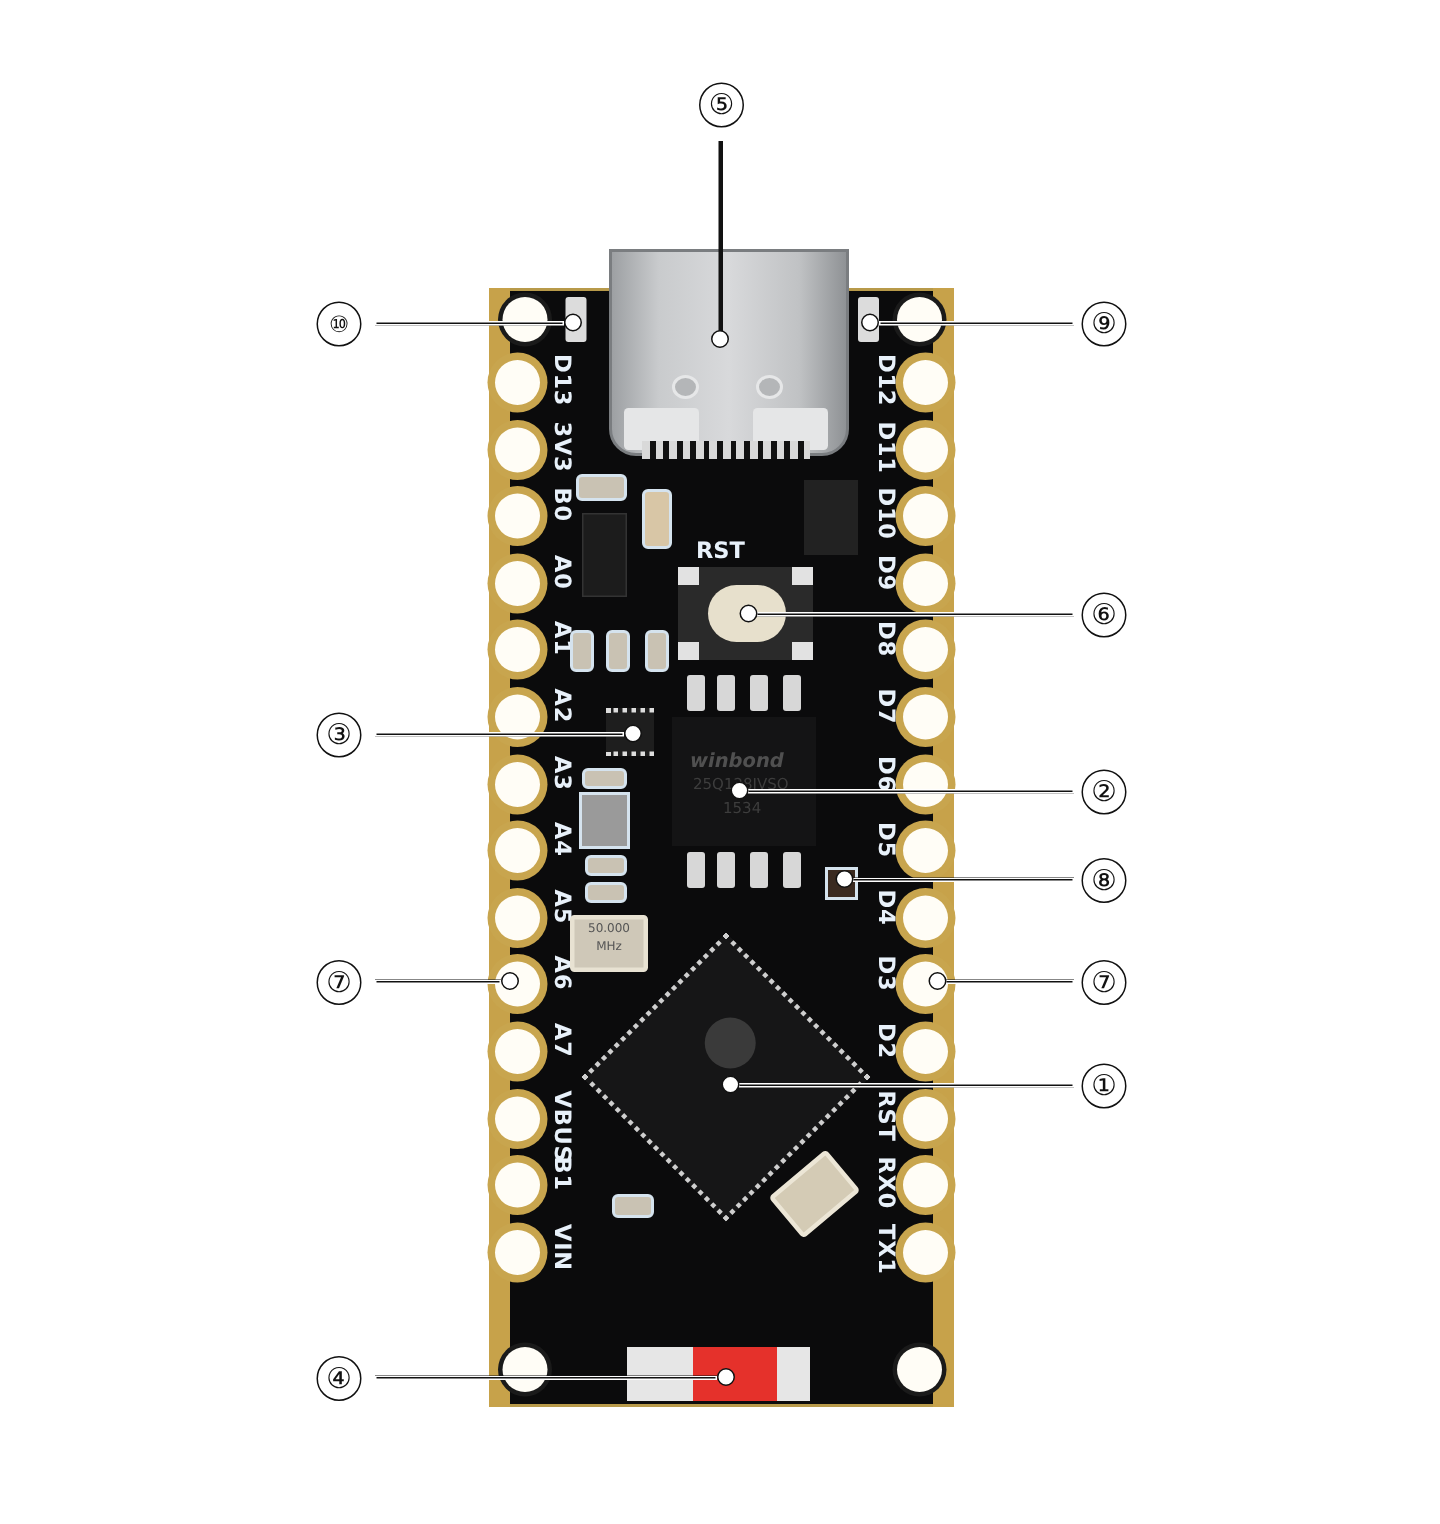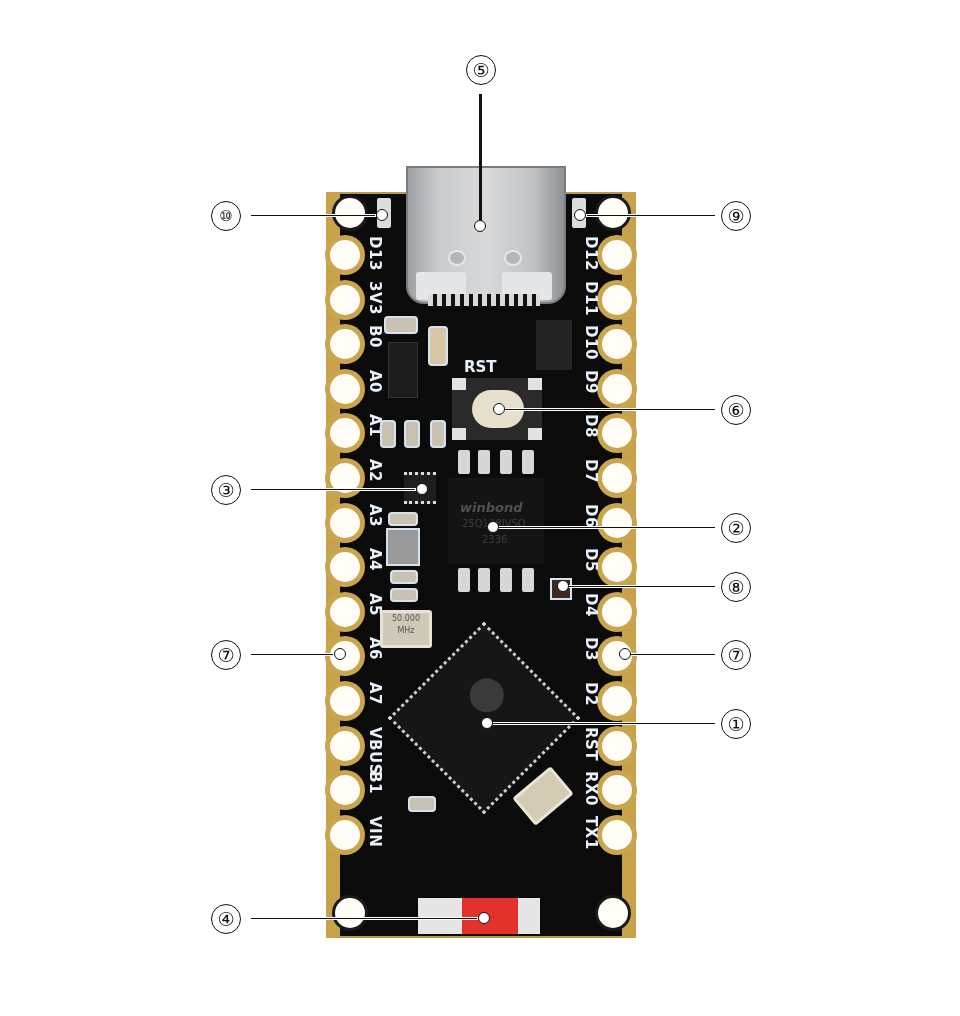--- a/index.html
+++ b/index.html
@@ -157,21 +157,21 @@
   <div class="leg" style="left:478px; top:450px;"></div>
   <div class="leg" style="left:500px; top:450px;"></div>
   <div class="leg" style="left:522px; top:450px;"></div>
   <div class="leg" style="left:458px; top:568px;"></div>
   <div class="leg" style="left:478px; top:568px;"></div>
   <div class="leg" style="left:500px; top:568px;"></div>
   <div class="leg" style="left:522px; top:568px;"></div>
   <div class="flash">
     <div class="brand">winbond</div>
     <div class="code">25Q128JVSQ</div>
-    <div class="date">2336</div>
+    <div class="date">1534</div>
   </div>
 
   <div class="chip" style="left:550px; top:578px; width:18px; height:18px; background:#3a2a20; border:2px solid #d5e3ee;"></div>
 
   <div class="xtal1">50.000 MHz</div>
 
   <div class="mcu">
     <div class="wifi"></div>
   </div>
   <div class="xtal2"></div>

